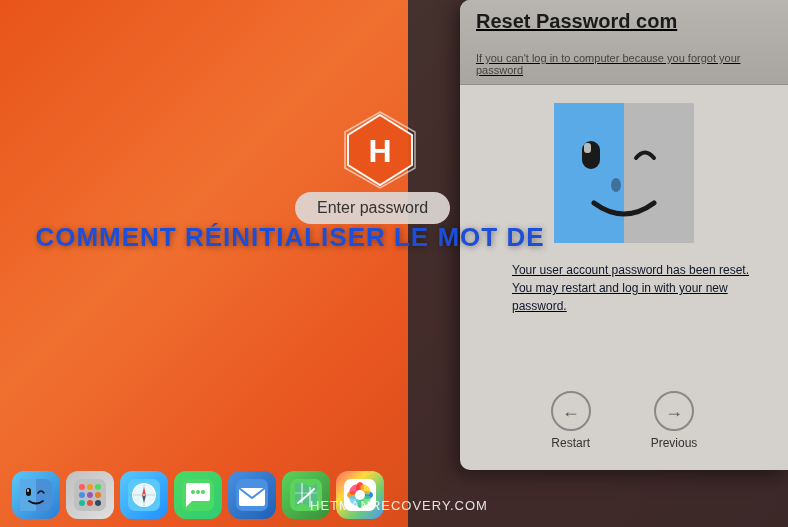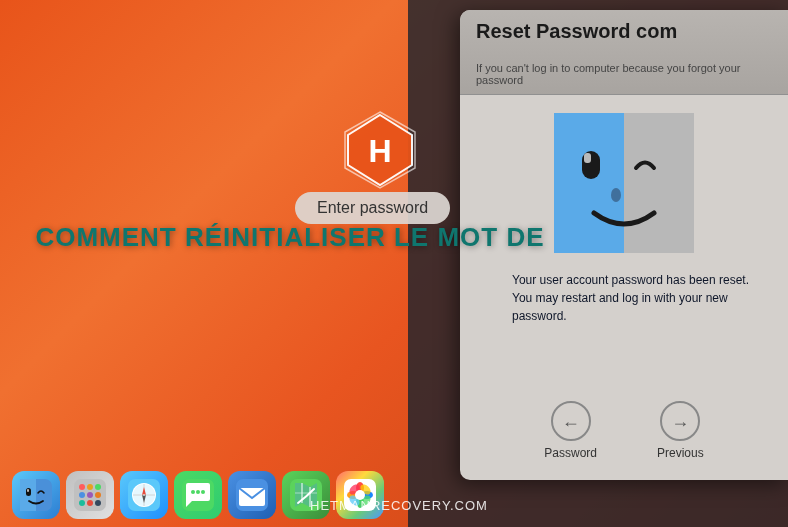--- a/index.html
+++ b/index.html
@@ -47,21 +47,21 @@
     .main-title {
       position: absolute;
       top: 220px;
       left: 30px;
       width: 520px;
       z-index: 10;
       text-align: center;
     }
 
     .main-title h1 {
-      color: #0f766e;
+      color: #1d4ed8;
       font-size: 26px;
       font-weight: 800;
       text-transform: uppercase;
       letter-spacing: 1px;
       line-height: 1.35;
       text-shadow: 1px 1px 6px rgba(0,0,0,0.4);
     }
 
     
     .enter-password-bubble {
@@ -76,29 +76,30 @@
 
     .enter-password-bubble span {
       font-size: 16px;
       color: #333;
       font-weight: 400;
     }
 
     
     .dialog-box {
       position: absolute;
-      top: 10px;
+      top: 0;
       right: 0px;
       width: 328px;
       height: 470px;
       background: #d4d0cc;
       border-radius: 10px 0 0 10px;
       overflow: hidden;
       z-index: 5;
       box-shadow: -4px 4px 20px rgba(0,0,0,0.5);
+      text-decoration: underline;
     }
 
     .dialog-titlebar {
       background: linear-gradient(180deg, #b8b4b0 0%, #a8a4a0 100%);
       padding: 10px 16px 8px;
       border-bottom: 1px solid #909090;
     }
 
     .dialog-title-text {
       font-size: 20px;
@@ -284,21 +285,21 @@
     </svg>
   </div>
 
   <div class="dialog-body">
     <div class="dialog-body-text">Your user account password has been reset. You may restart and log in with your new password.</div>
   </div>
 
   <div class="dialog-buttons">
     <div class="dialog-btn">
       <div class="dialog-btn-circle">←</div>
-      <span class="dialog-btn-label">Password</span>
+      <span class="dialog-btn-label">Restart</span>
     </div>
     <div class="dialog-btn">
       <div class="dialog-btn-circle">→</div>
       <span class="dialog-btn-label">Previous</span>
     </div>
   </div>
 </div>
 
 <div class="dock">
 

